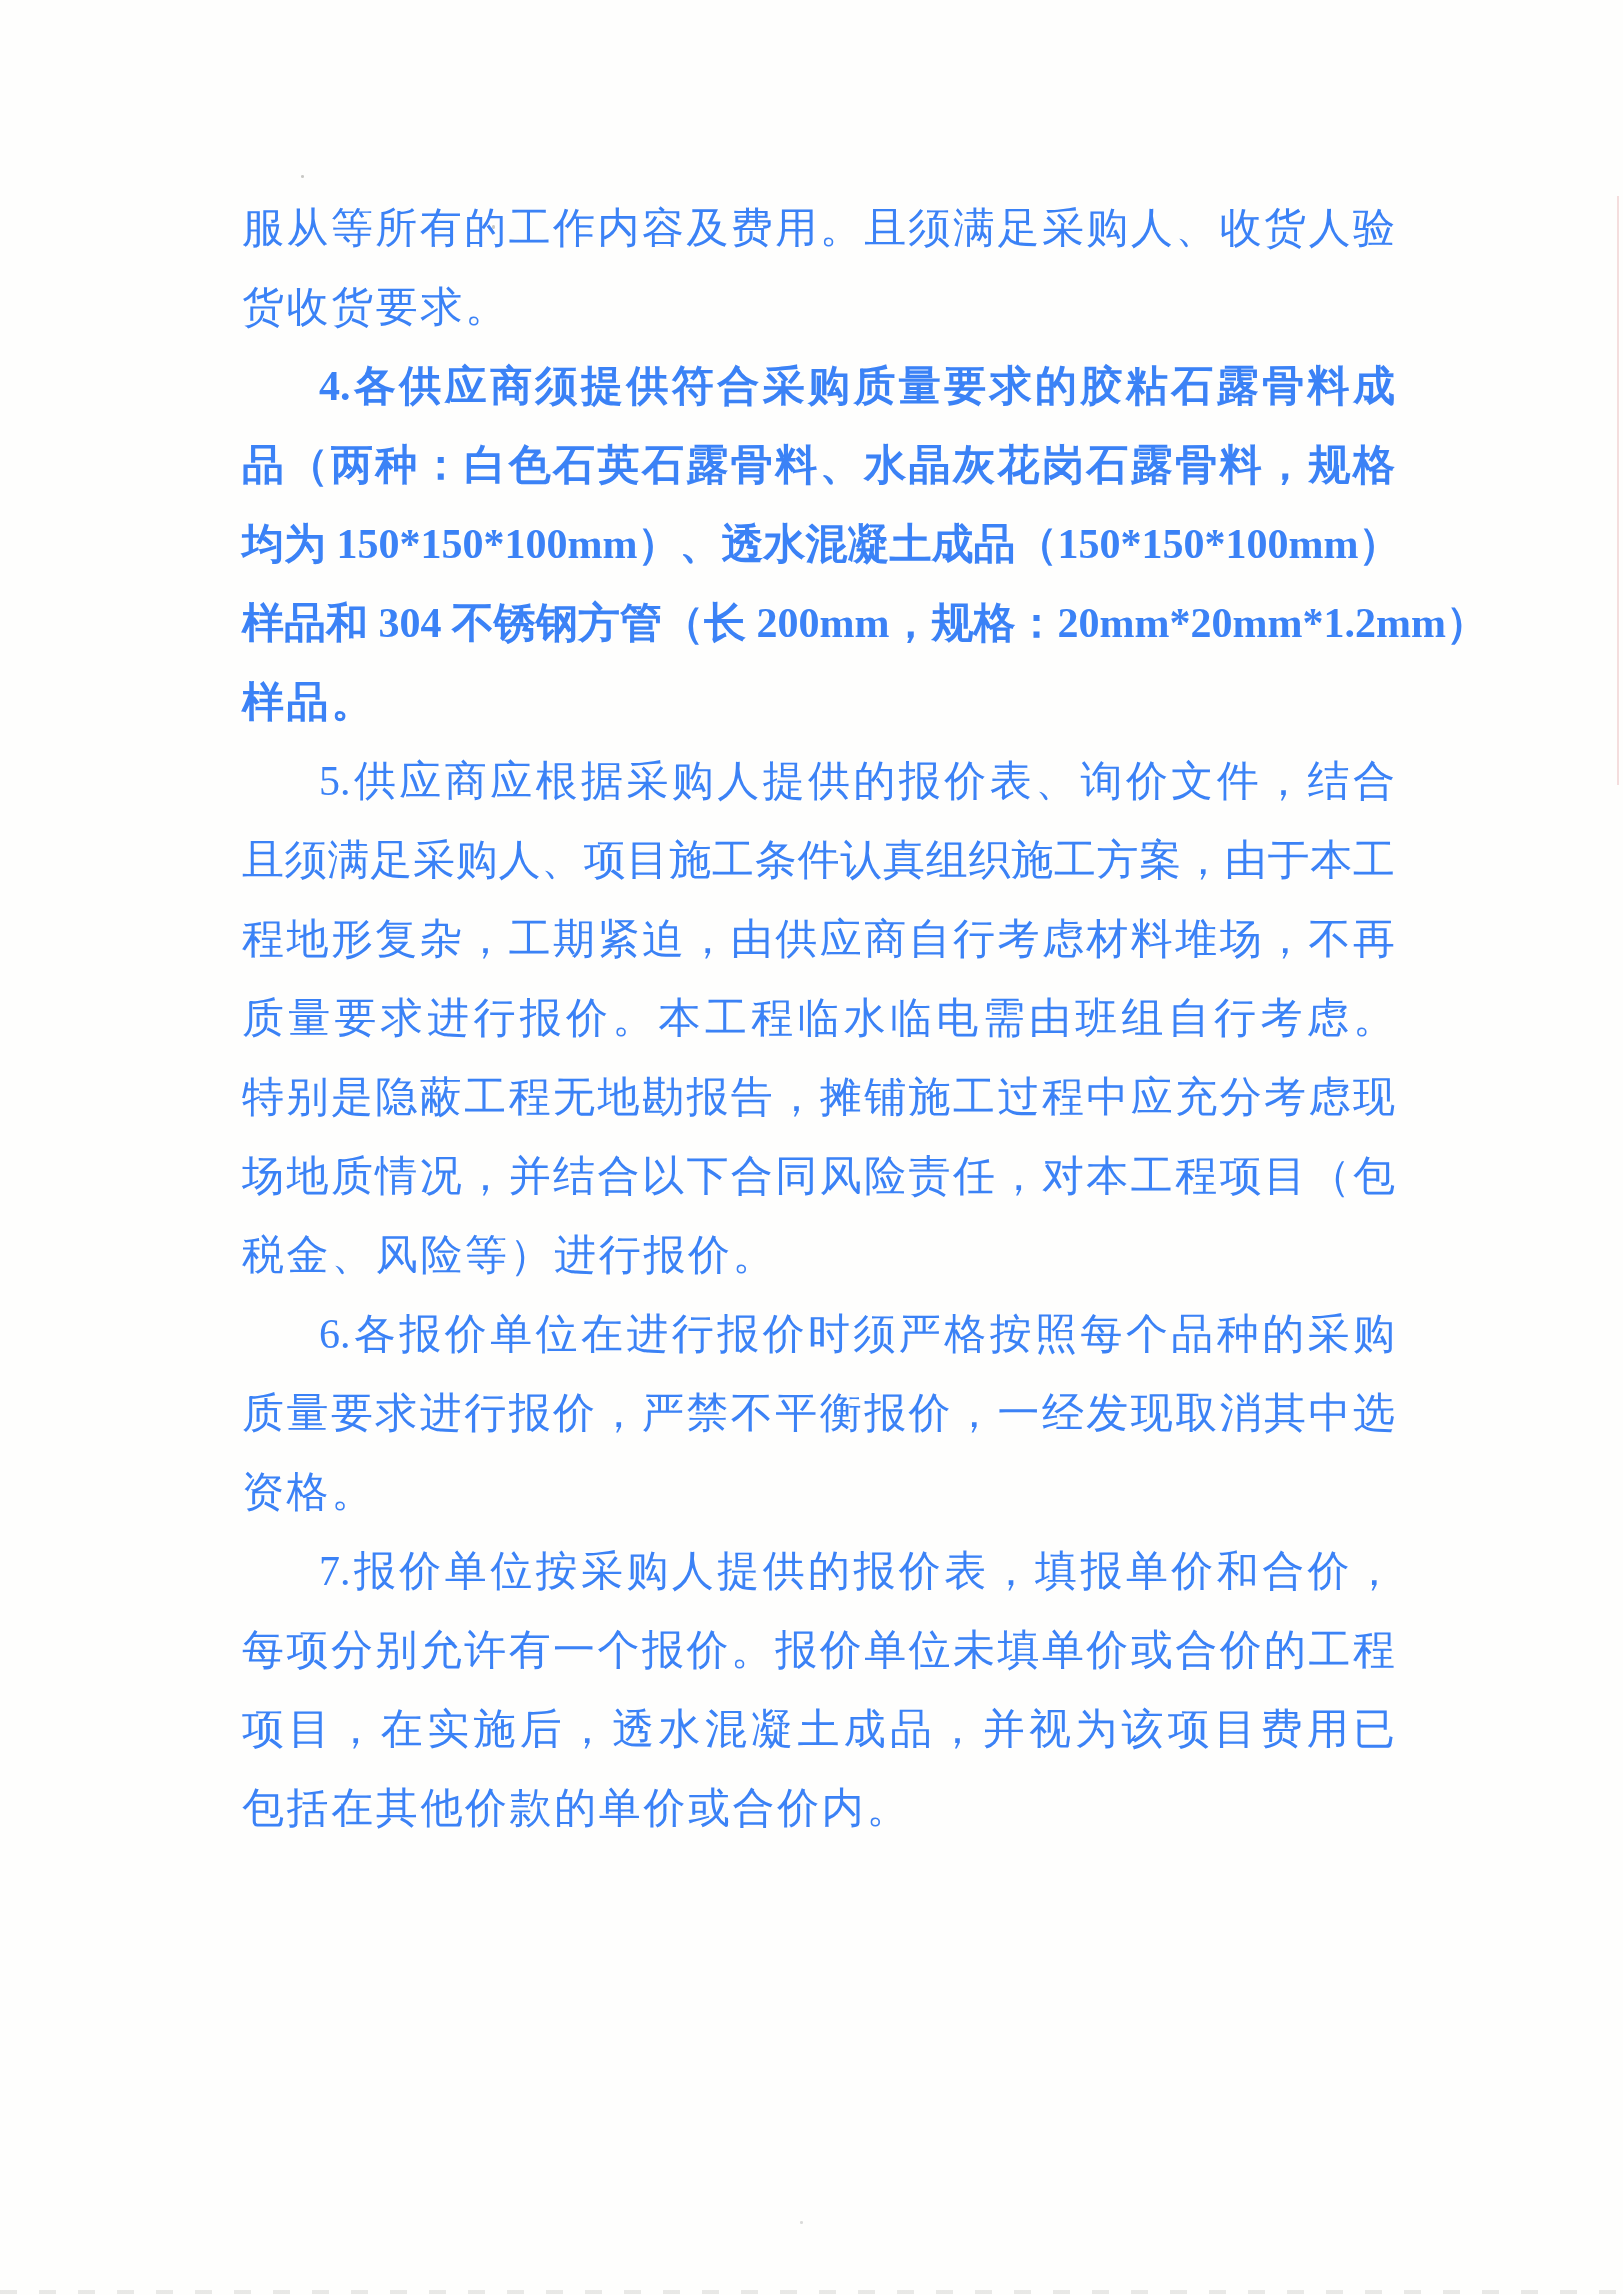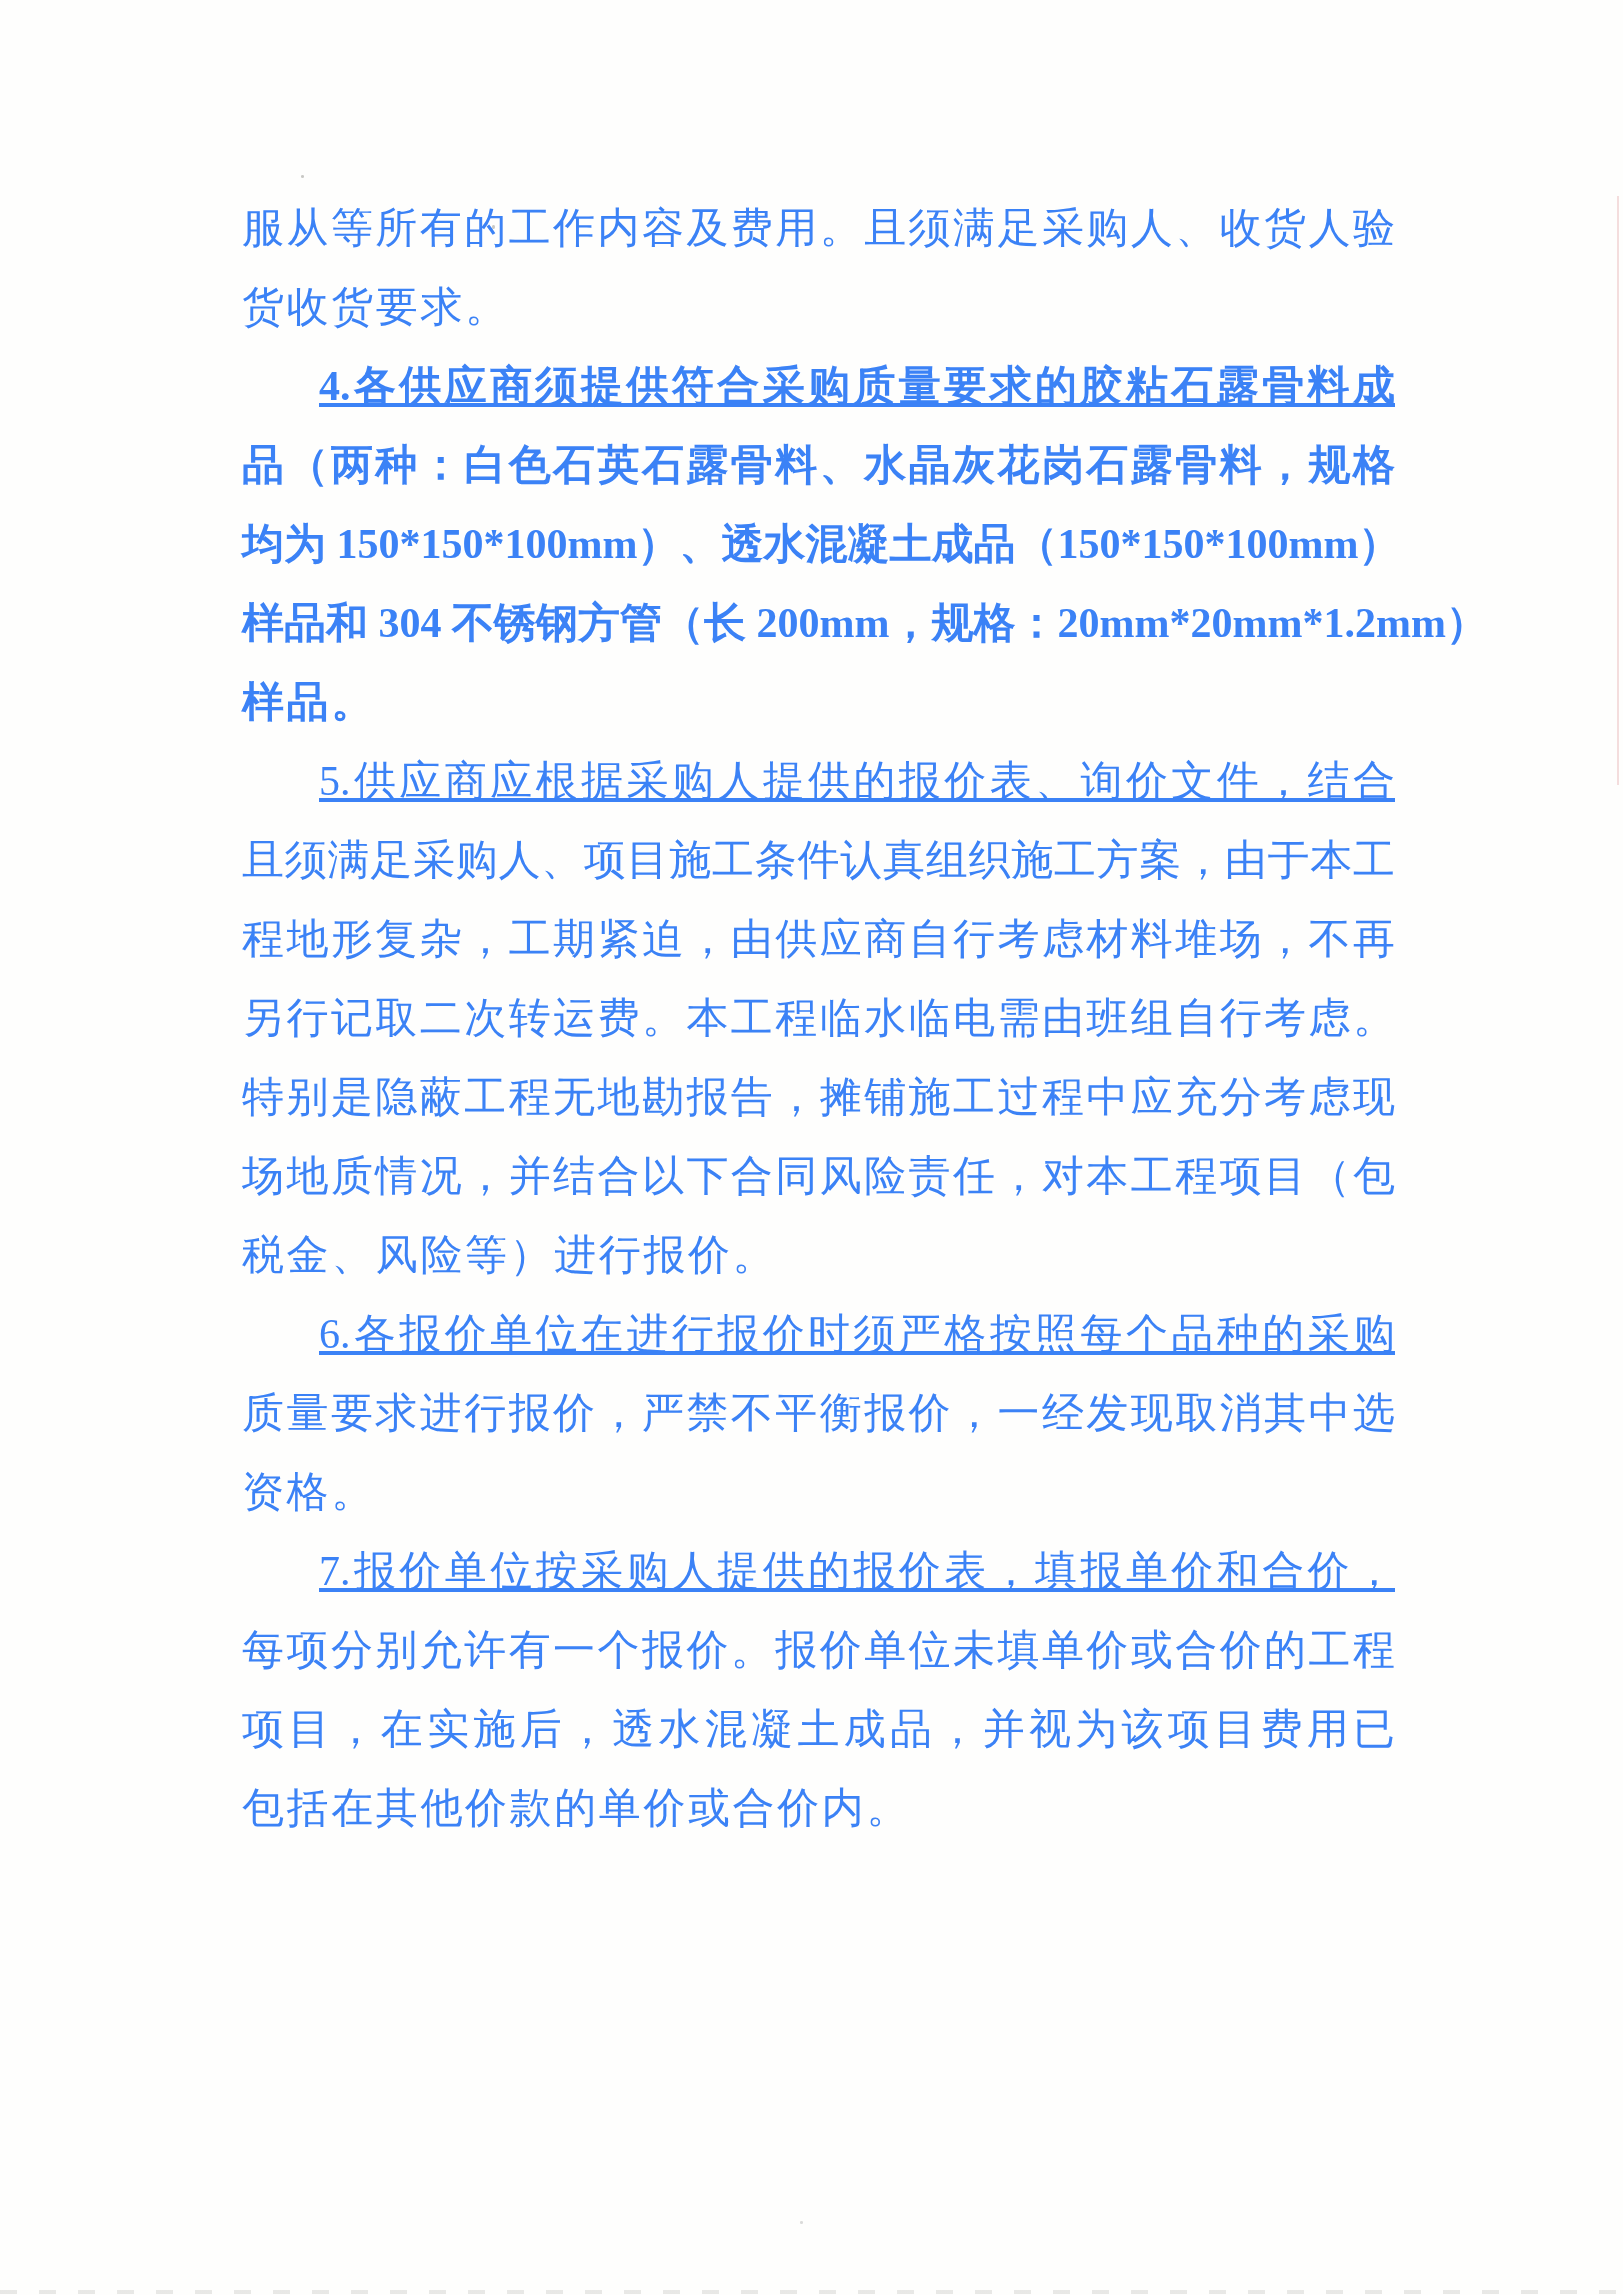--- a/index.html
+++ b/index.html
@@ -38,21 +38,20 @@
   .line.para-end {
     text-align-last: left;
     letter-spacing: 2.6px;
     white-space: nowrap;
   }
   .line.bold {
     font-weight: 700;
   }
   .line.indent {
     padding-left: 77px;
-    text-decoration: underline;
   }
   
   .speck {
     position: absolute;
     background: #9a9a98;
     border-radius: 50%;
     opacity: 0.55;
   }
   .speck.s1 { left: 301px; top: 175px; width: 3.3px; height: 2.6px; }
   .speck.s2 { left: 492px; top: 225px; width: 2.6px; height: 3.9px; }
@@ -90,21 +89,21 @@
     <div class="line">服从等所有的工作内容及费用。且须满足采购人、收货人验</div>
     <div class="line para-end">货收货要求。</div>
     <div class="line bold indent">4.各供应商须提供符合采购质量要求的胶粘石露骨料成</div>
     <div class="line bold">品（两种：白色石英石露骨料、水晶灰花岗石露骨料，规格</div>
     <div class="line bold">均为 150*150*100mm）、透水混凝土成品（150*150*100mm）</div>
     <div class="line bold">样品和 304 不锈钢方管（长 200mm，规格：20mm*20mm*1.2mm）</div>
     <div class="line bold para-end">样品。</div>
     <div class="line indent">5.供应商应根据采购人提供的报价表、询价文件，结合</div>
     <div class="line">且须满足采购人、项目施工条件认真组织施工方案，由于本工</div>
     <div class="line">程地形复杂，工期紧迫，由供应商自行考虑材料堆场，不再</div>
-    <div class="line">另行记取二次转运费。本工程临水临电需由班组自行考虑。</div>
+    <div class="line">质量要求进行报价。本工程临水临电需由班组自行考虑。</div>
     <div class="line">特别是隐蔽工程无地勘报告，摊铺施工过程中应充分考虑现</div>
     <div class="line">场地质情况，并结合以下合同风险责任，对本工程项目（包</div>
     <div class="line para-end">税金、风险等）进行报价。</div>
     <div class="line indent">6.各报价单位在进行报价时须严格按照每个品种的采购</div>
     <div class="line">质量要求进行报价，严禁不平衡报价，一经发现取消其中选</div>
     <div class="line para-end">资格。</div>
     <div class="line indent">7.报价单位按采购人提供的报价表，填报单价和合价，</div>
     <div class="line">每项分别允许有一个报价。报价单位未填单价或合价的工程</div>
     <div class="line">项目，在实施后，透水混凝土成品，并视为该项目费用已</div>
     <div class="line para-end">包括在其他价款的单价或合价内。</div>

